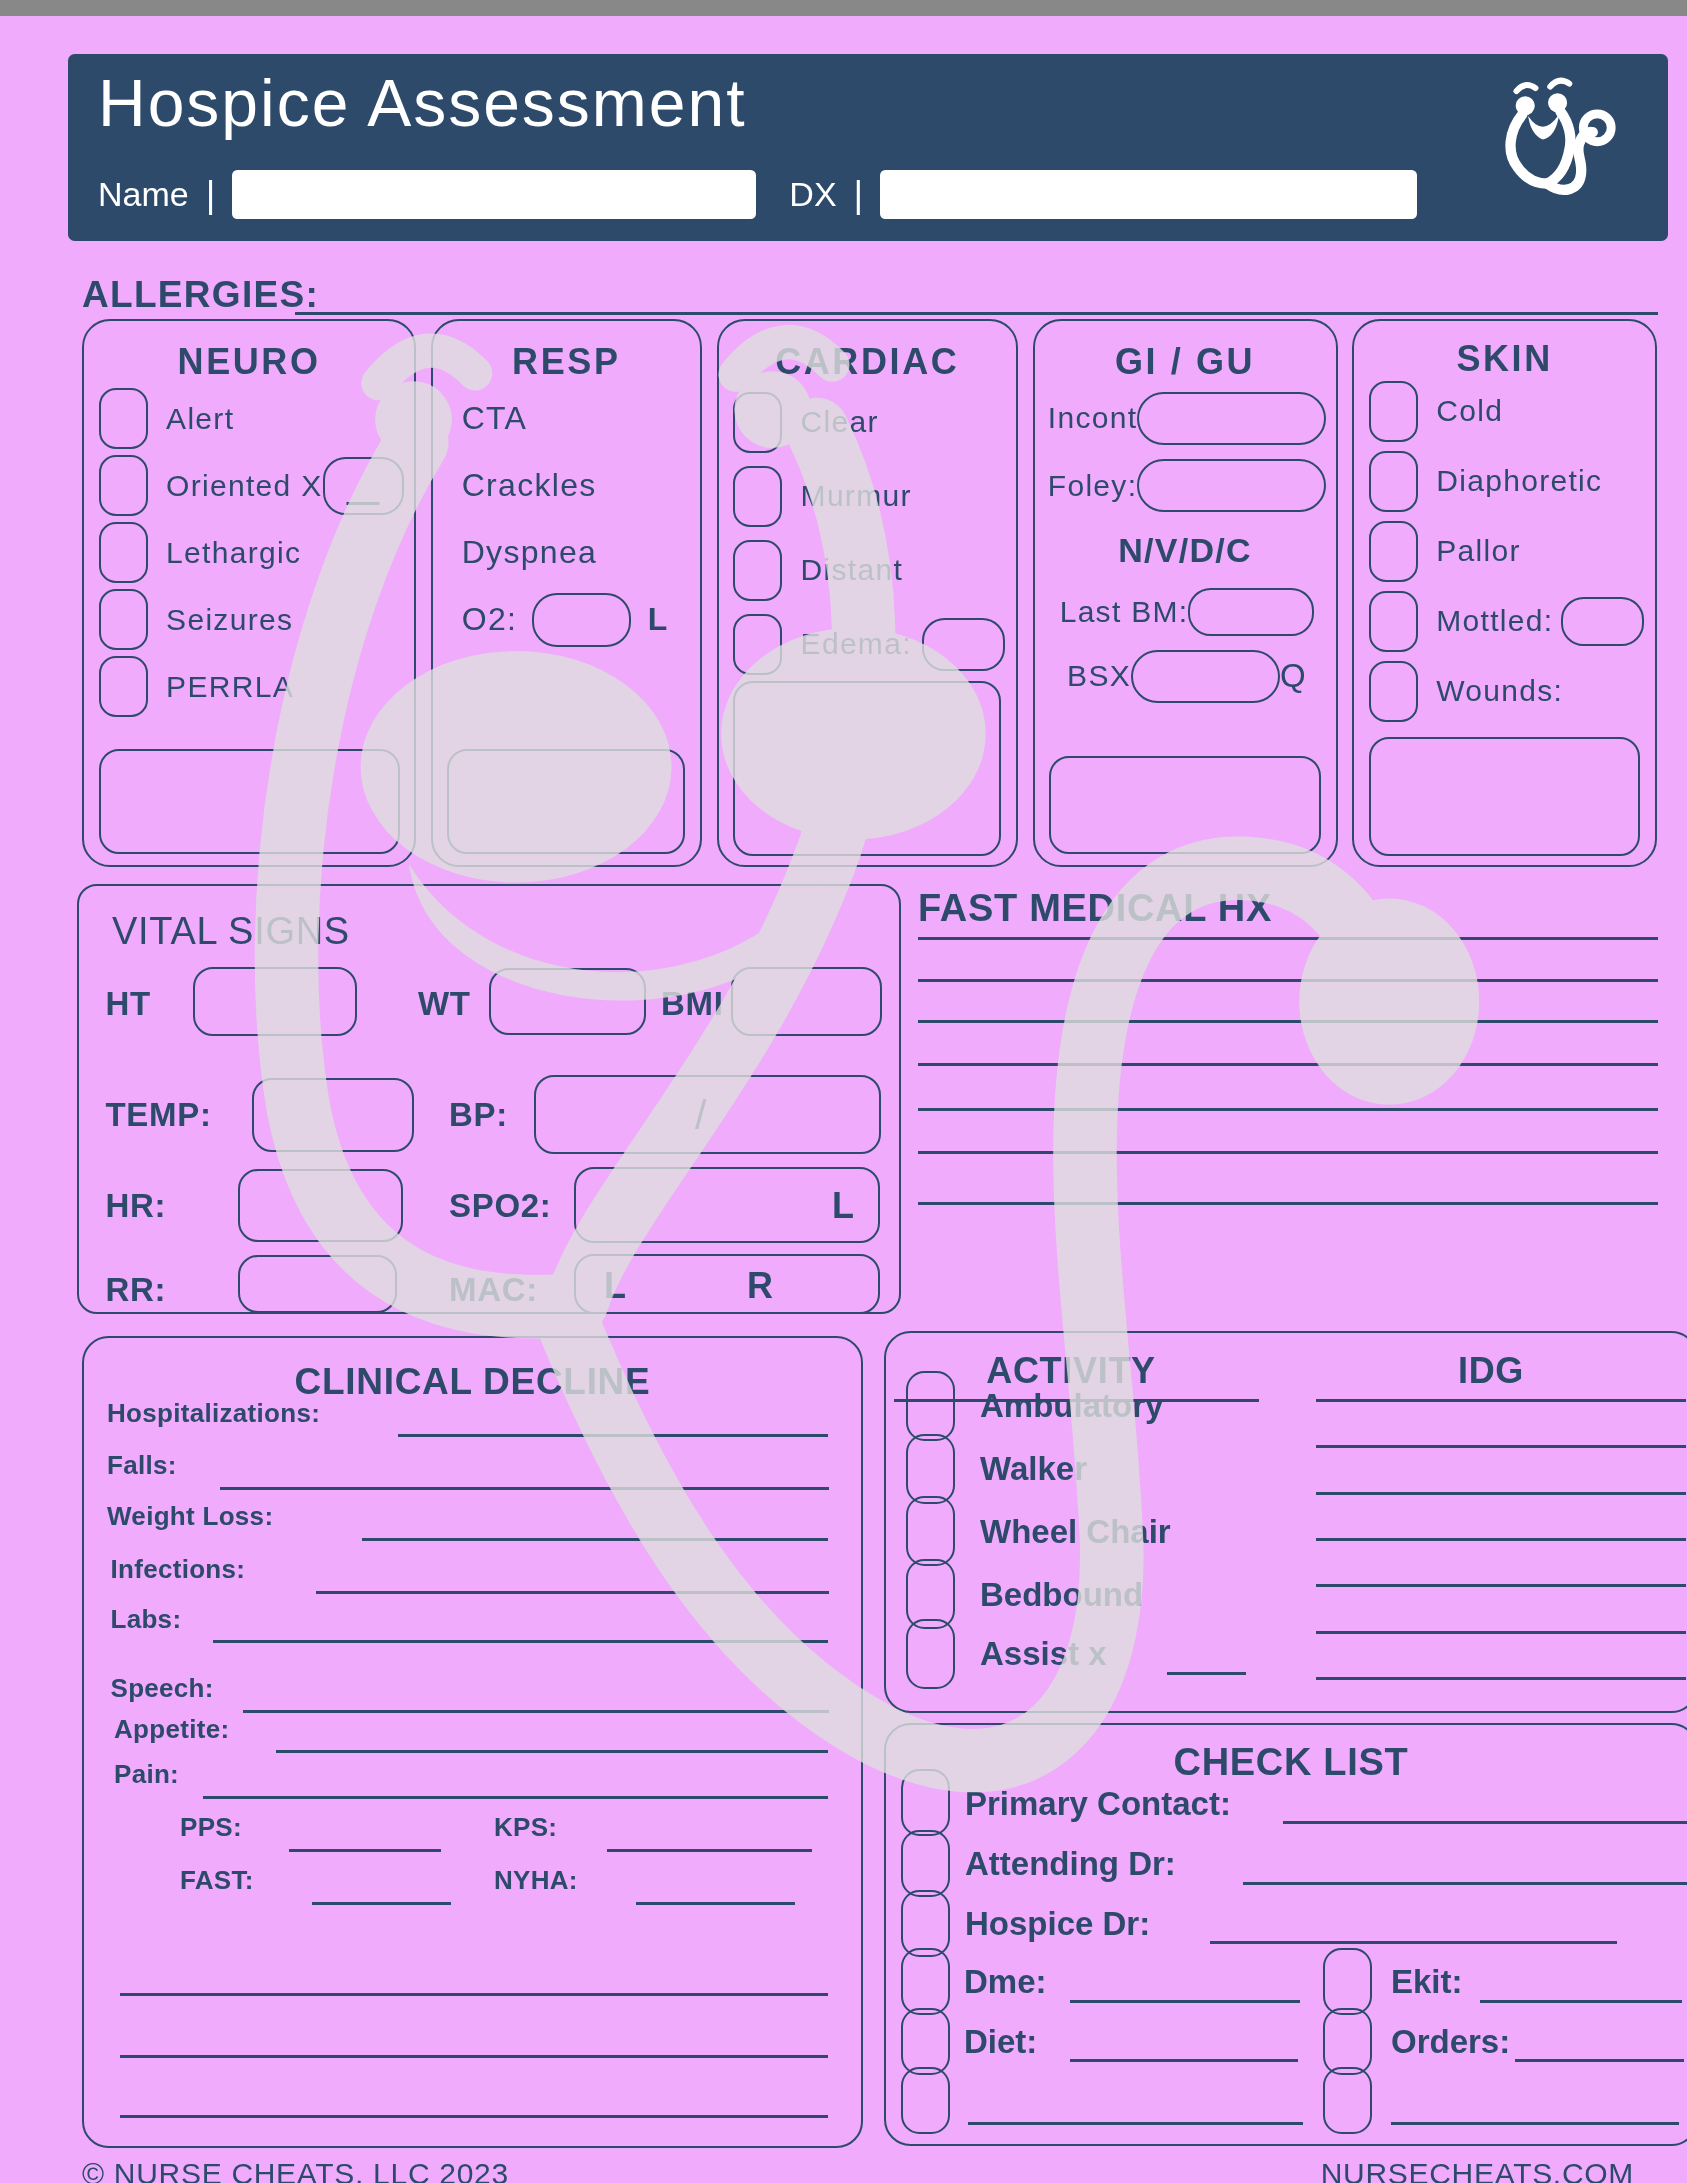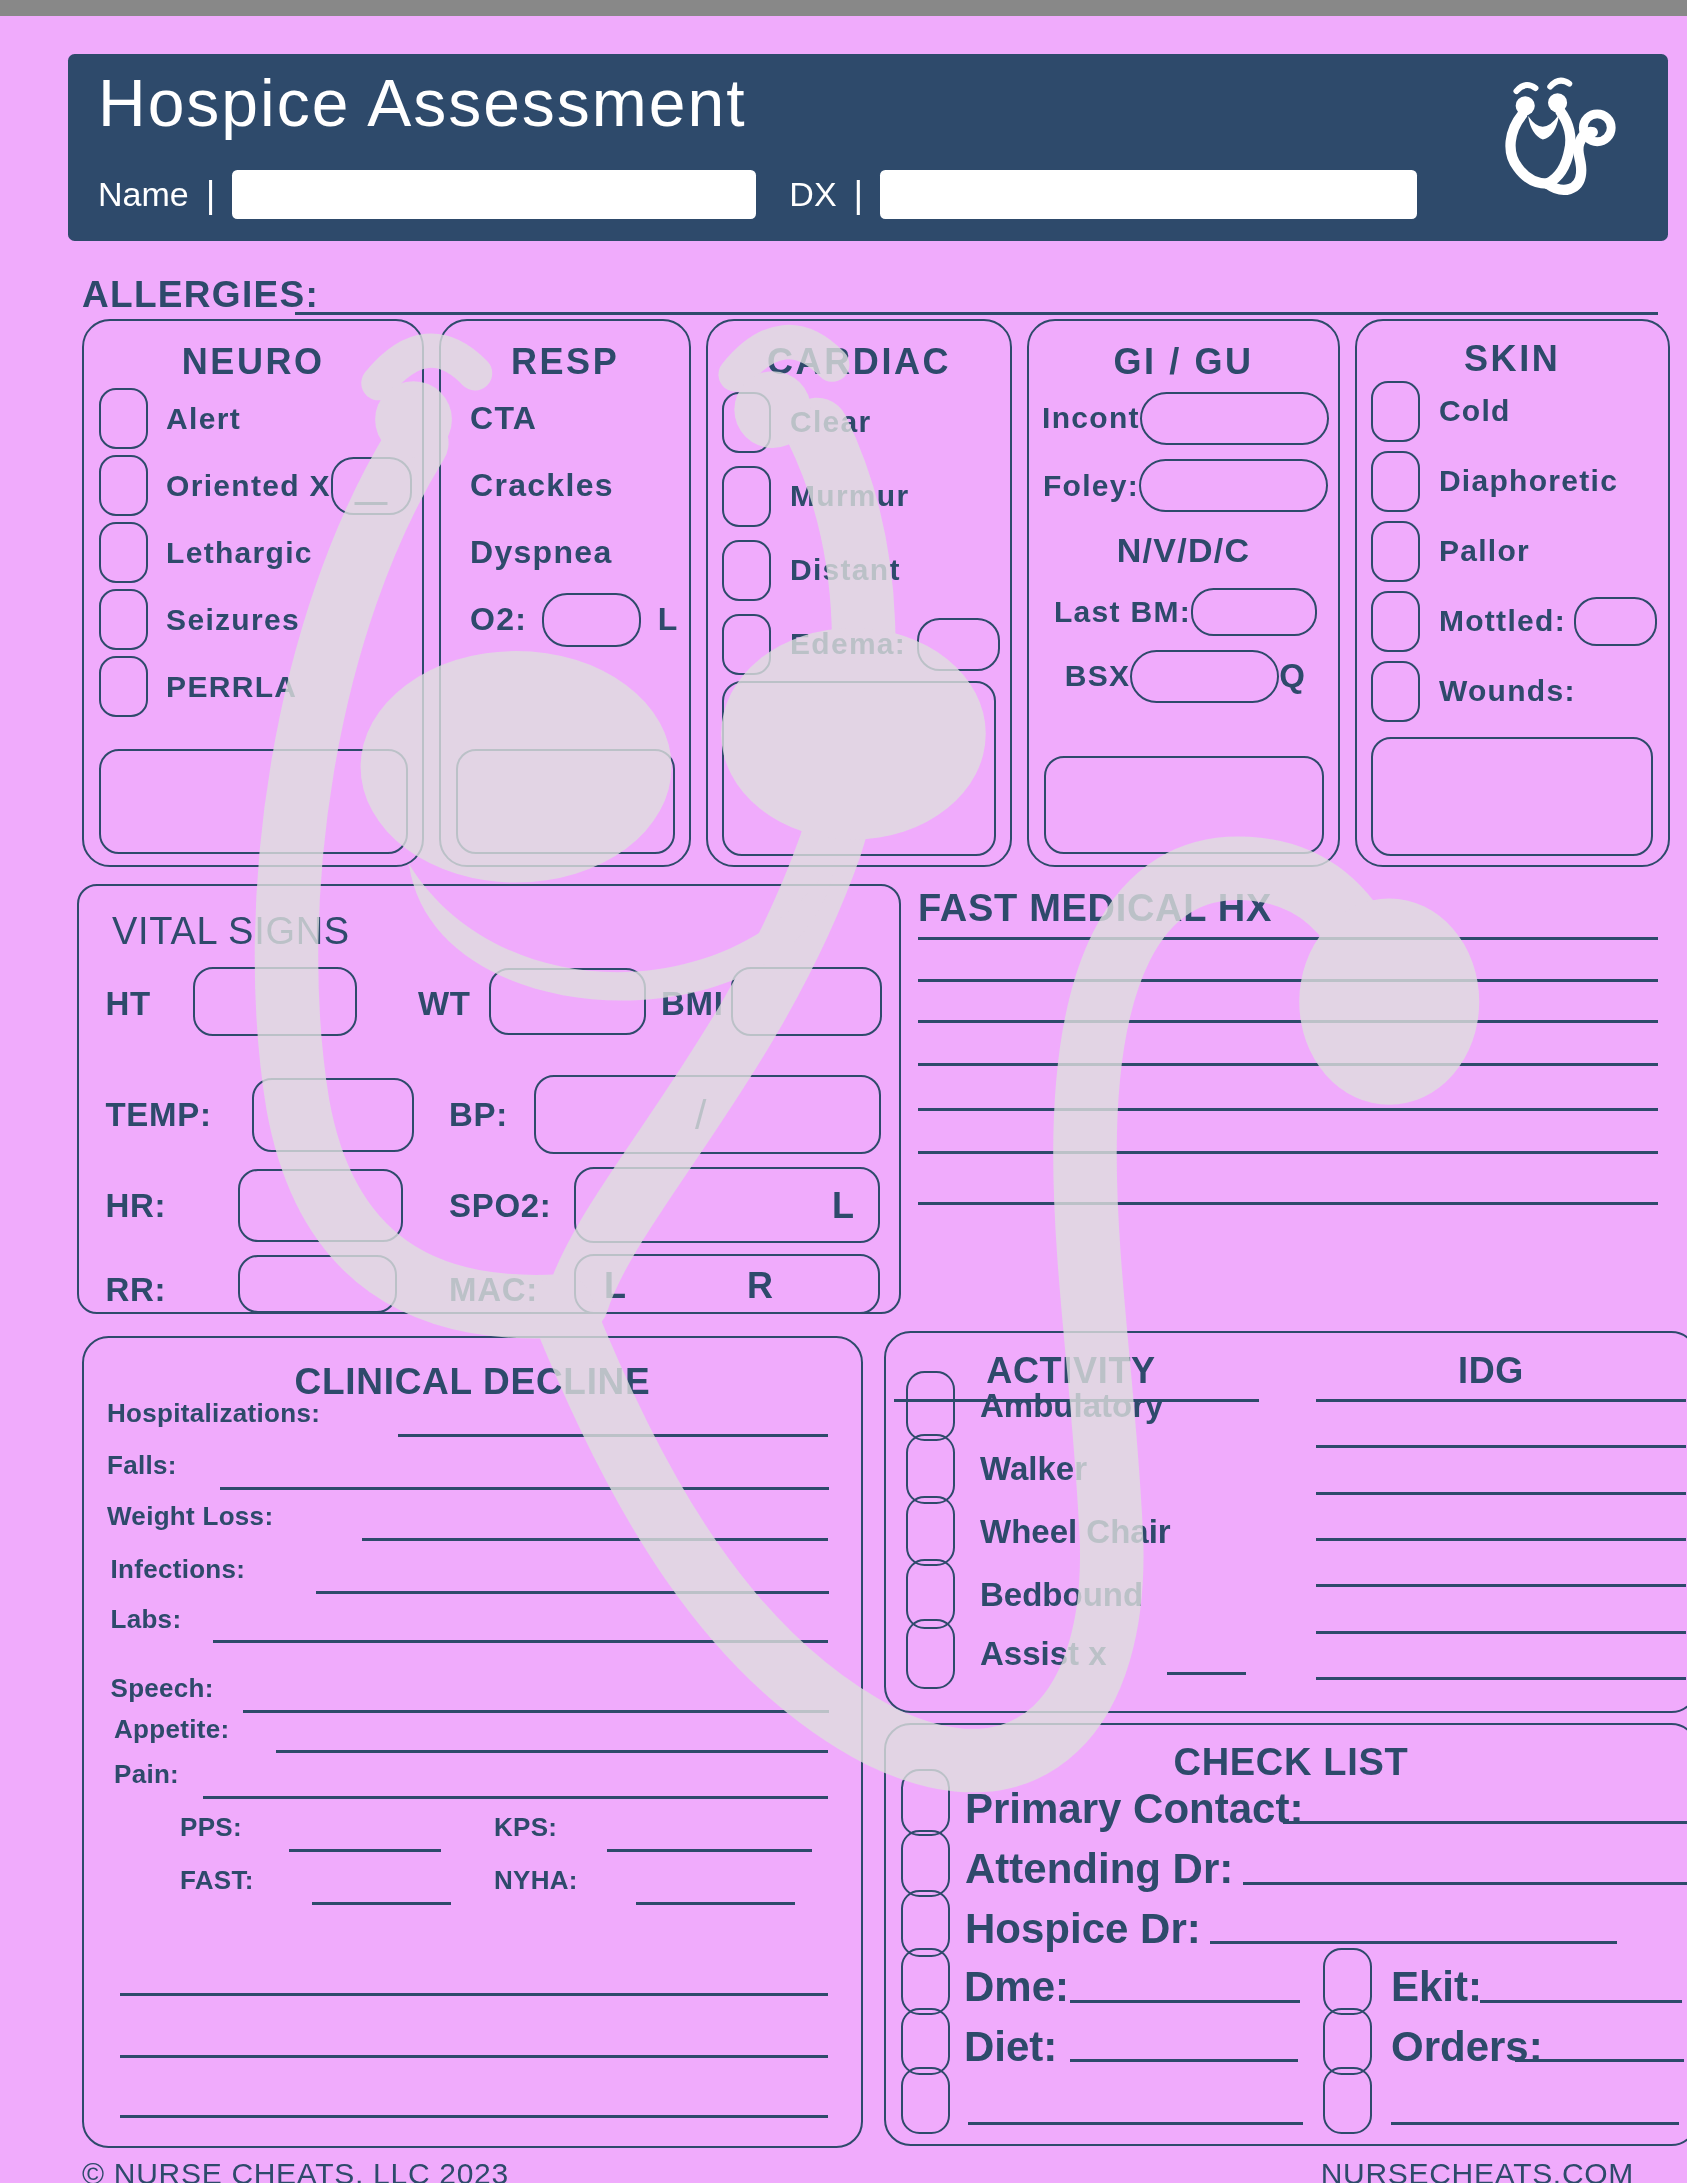--- a/index.html
+++ b/index.html
@@ -17,21 +17,21 @@
   .hdr-logo{position:absolute; right:34px; top:12px; width:147px; height:153px;}
   
   .allergies{position:absolute; left:58px; top:258px; font-size:37px; font-weight:bold; letter-spacing:1.3px;}
   .allergies-line{position:absolute; left:271px; top:296px; width:1363px; height:3.3px; background:var(--navy);}
   
   .cols{position:absolute; left:58px; top:303px; width:1575px; height:548px; display:flex; gap:14.6px;}
   .col{flex:1 1 0; position:relative; border:2.6px solid var(--navy); border-radius:28px;}
   .coltitle{text-align:center; font-size:36px; font-weight:bold; letter-spacing:2.6px; margin-top:20px; height:44px;}
   .crow{display:flex; align-items:center; height:67px; padding:0 10.6px 0 14.6px;}
   .cbx{flex:0 0 auto; width:49px; height:61px; border:2.6px solid var(--navy); border-radius:17px;}
-  .clabel{font-size:30px; letter-spacing:1.3px; margin-left:18.5px; white-space:nowrap;font-weight:bold;}
+  .clabel{font-size:30px; letter-spacing:1.3px; margin-left:18.5px; white-space:nowrap;}
   .plain .crow{padding-left:29px; height:67px;}
   .plain .clabel{margin-left:0; font-size:32px;}
   .minibox{border:2.6px solid var(--navy); border-radius:22.5px; position:relative;}
   .notes{position:absolute; left:14.6px; right:14.6px; border:2.6px solid var(--navy); border-radius:20px;}
   .grow{display:flex; align-items:center; justify-content:center; height:66px; padding:0 9.3px 0 13.2px;}
   .gbox{border:2.6px solid var(--navy); border-radius:26.5px;}
   .subhead{text-align:center; font-size:34px; font-weight:bold; letter-spacing:1.3px; height:60px; line-height:60px;}
   .u-inner{position:absolute; left:50%; transform:translateX(-50%); bottom:8px; width:33px; height:2.6px; background:var(--navy);}
   
   .vbox{position:absolute; left:53px; top:868px; width:824px; height:430px; border:2.6px solid var(--navy); border-radius:20px;}
@@ -50,21 +50,21 @@
   
   .actbox{position:absolute; left:860px; top:1315px; width:814px; height:382px; border:2.6px solid var(--navy); border-radius:26.5px;}
   .acttitle{position:absolute; left:0px; top:17px; width:370px; text-align:center; font-size:36px; font-weight:bold; letter-spacing:0.7px;}
   .idgtitle{position:absolute; left:410px; top:17px; width:390px; text-align:center; font-size:36px; font-weight:bold; letter-spacing:0.7px;}
   .actcb{position:absolute; left:20px; width:49px; height:70px; border:2.6px solid var(--navy); border-radius:18.5px;}
   .actlabel{position:absolute; left:94px; font-size:33px; font-weight:bold;}
   
   .ckbox{position:absolute; left:860px; top:1707px; width:814px; height:423px; border:2.6px solid var(--navy); border-radius:26.5px;}
   .cktitle{position:absolute; left:0; width:100%; top:16px; text-align:center; font-size:38px; font-weight:bold; letter-spacing:0.7px;}
   .ckcb{position:absolute; width:49px; height:67px; border:2.6px solid var(--navy); border-radius:18.5px;}
-  .cklabel{position:absolute; font-size:42px; font-weight:bold;}
+  .cklabel{position:absolute; font-size:33px; font-weight:bold;}
   
   .foot{position:absolute; top:2141px; font-size:30px; letter-spacing:0.7px; color:var(--navy);}
   
   .watermark{position:absolute; left:0; top:0; z-index:10; pointer-events:none; opacity:0.8;}
   .content{position:relative; z-index:1;}
 </style>
 </head>
 <body>
 
 <div id="page">

